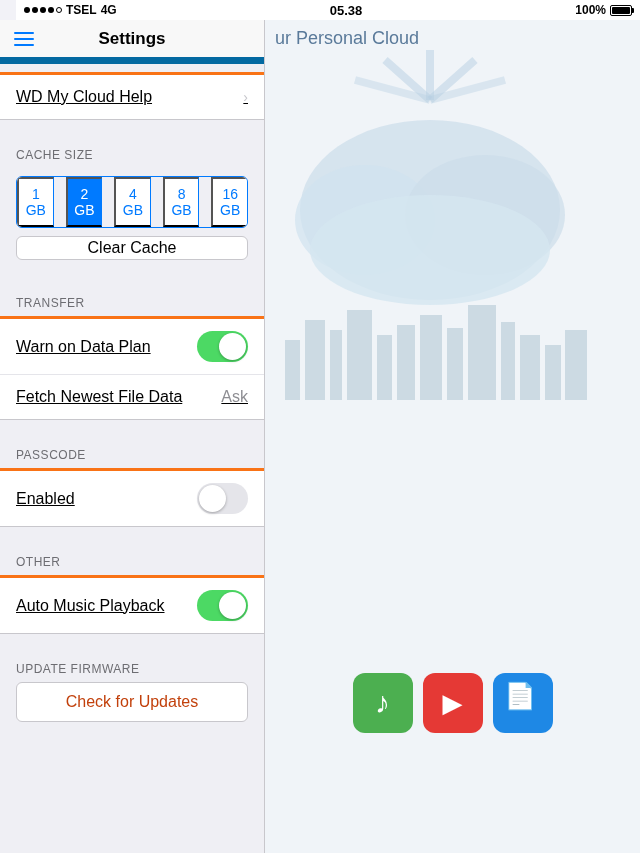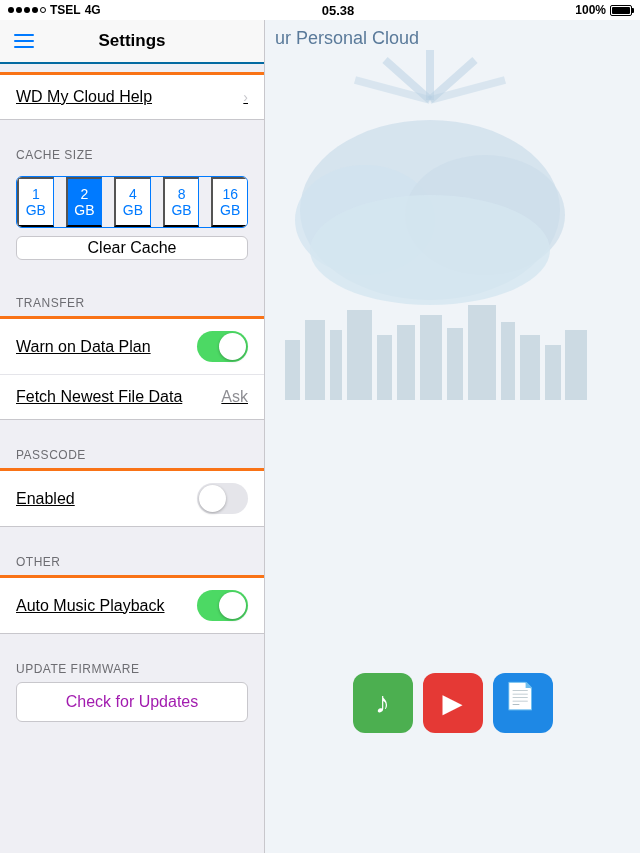--- a/index.html
+++ b/index.html
@@ -1,20 +1,20 @@
 <!DOCTYPE html>
 <html><head>
   <meta charset="utf-8">
   <style>
     * { margin: 0; padding: 0; box-sizing: border-box; }
     body { width: 640px; height: 853px; overflow: hidden; font-family: -apple-system, 'Helvetica Neue', Arial, sans-serif; background: #f2f2f7; display: flex; }
 
     
     .status-bar {
-      position: absolute; top: 0; left: 0; right: 0; height: 20px;
+      position: absolute; top: 0; left: 16px; right: 0; height: 20px;
       background: #fff; display: flex; align-items: center; justify-content: space-between;
       padding: 0 8px; font-size: 12px; font-weight: 600; z-index: 100;
     }
     .status-left { display: flex; align-items: center; gap: 4px; }
     .status-dots { display: flex; gap: 2px; }
     .dot { width: 6px; height: 6px; border-radius: 50%; background: #000; }
     .dot.empty { background: transparent; border: 1px solid #000; }
     .status-center { font-size: 13px; font-weight: 600; text-align: center; }
     .status-right { display: flex; align-items: center; gap: 4px; font-size: 12px; }
     .battery { width: 22px; height: 11px; border: 1px solid #000; border-radius: 2px; position: relative; display: flex; align-items: center; padding: 1px; }
@@ -24,21 +24,21 @@
     
     .settings-panel {
       width: 265px; height: 853px; background: #efeff4;
       border-right: 1px solid #c8c7cc; display: flex; flex-direction: column;
       margin-top: 20px;
     }
 
     
     .settings-header {
       background: #f8f8f8; height: 44px; display: flex; align-items: center;
-      justify-content: center; border-bottom: 2px solid #0369a1; position: relative;
+      justify-content: center; border-bottom: 7px solid #0369a1; position: relative;
     }
     .hamburger { position: absolute; left: 14px; display: flex; flex-direction: column; gap: 4px; cursor: pointer; }
     .hamburger span { width: 20px; height: 2px; background: #007aff; border-radius: 1px; }
     .settings-title { font-size: 17px; font-weight: 600; color: #000; }
 
     
     .settings-content { flex: 1; overflow-y: auto; }
 
     .settings-group { background: #efeff4; }
     .settings-section-header {
@@ -83,21 +83,21 @@
       position: absolute; top: 2px; width: 27px; height: 27px;
       background: #fff; border-radius: 50%;
       box-shadow: 0 1px 3px rgba(0,0,0,0.3); transition: left 0.2s;
     }
     .toggle.on .toggle-knob { left: 22px; }
     .toggle.off .toggle-knob { left: 2px; }
 
     
     .check-updates-btn {
       width: 100%; padding: 10px; background: #fff; border: 1px solid #c8c7cc;
-      border-radius: 6px; font-size: 16px; color: #a21caf; text-align: center;
+      border-radius: 6px; font-size: 16px; color: #c2410c; text-align: center;
       cursor: pointer; margin-bottom: 8px;
     }
 
     
     .cloud-panel {
       flex: 1; background: #f0f4f8; display: flex; align-items: center;
       justify-content: center; margin-top: 20px; position: relative; overflow: hidden;
     }
 
     .cloud-content {

